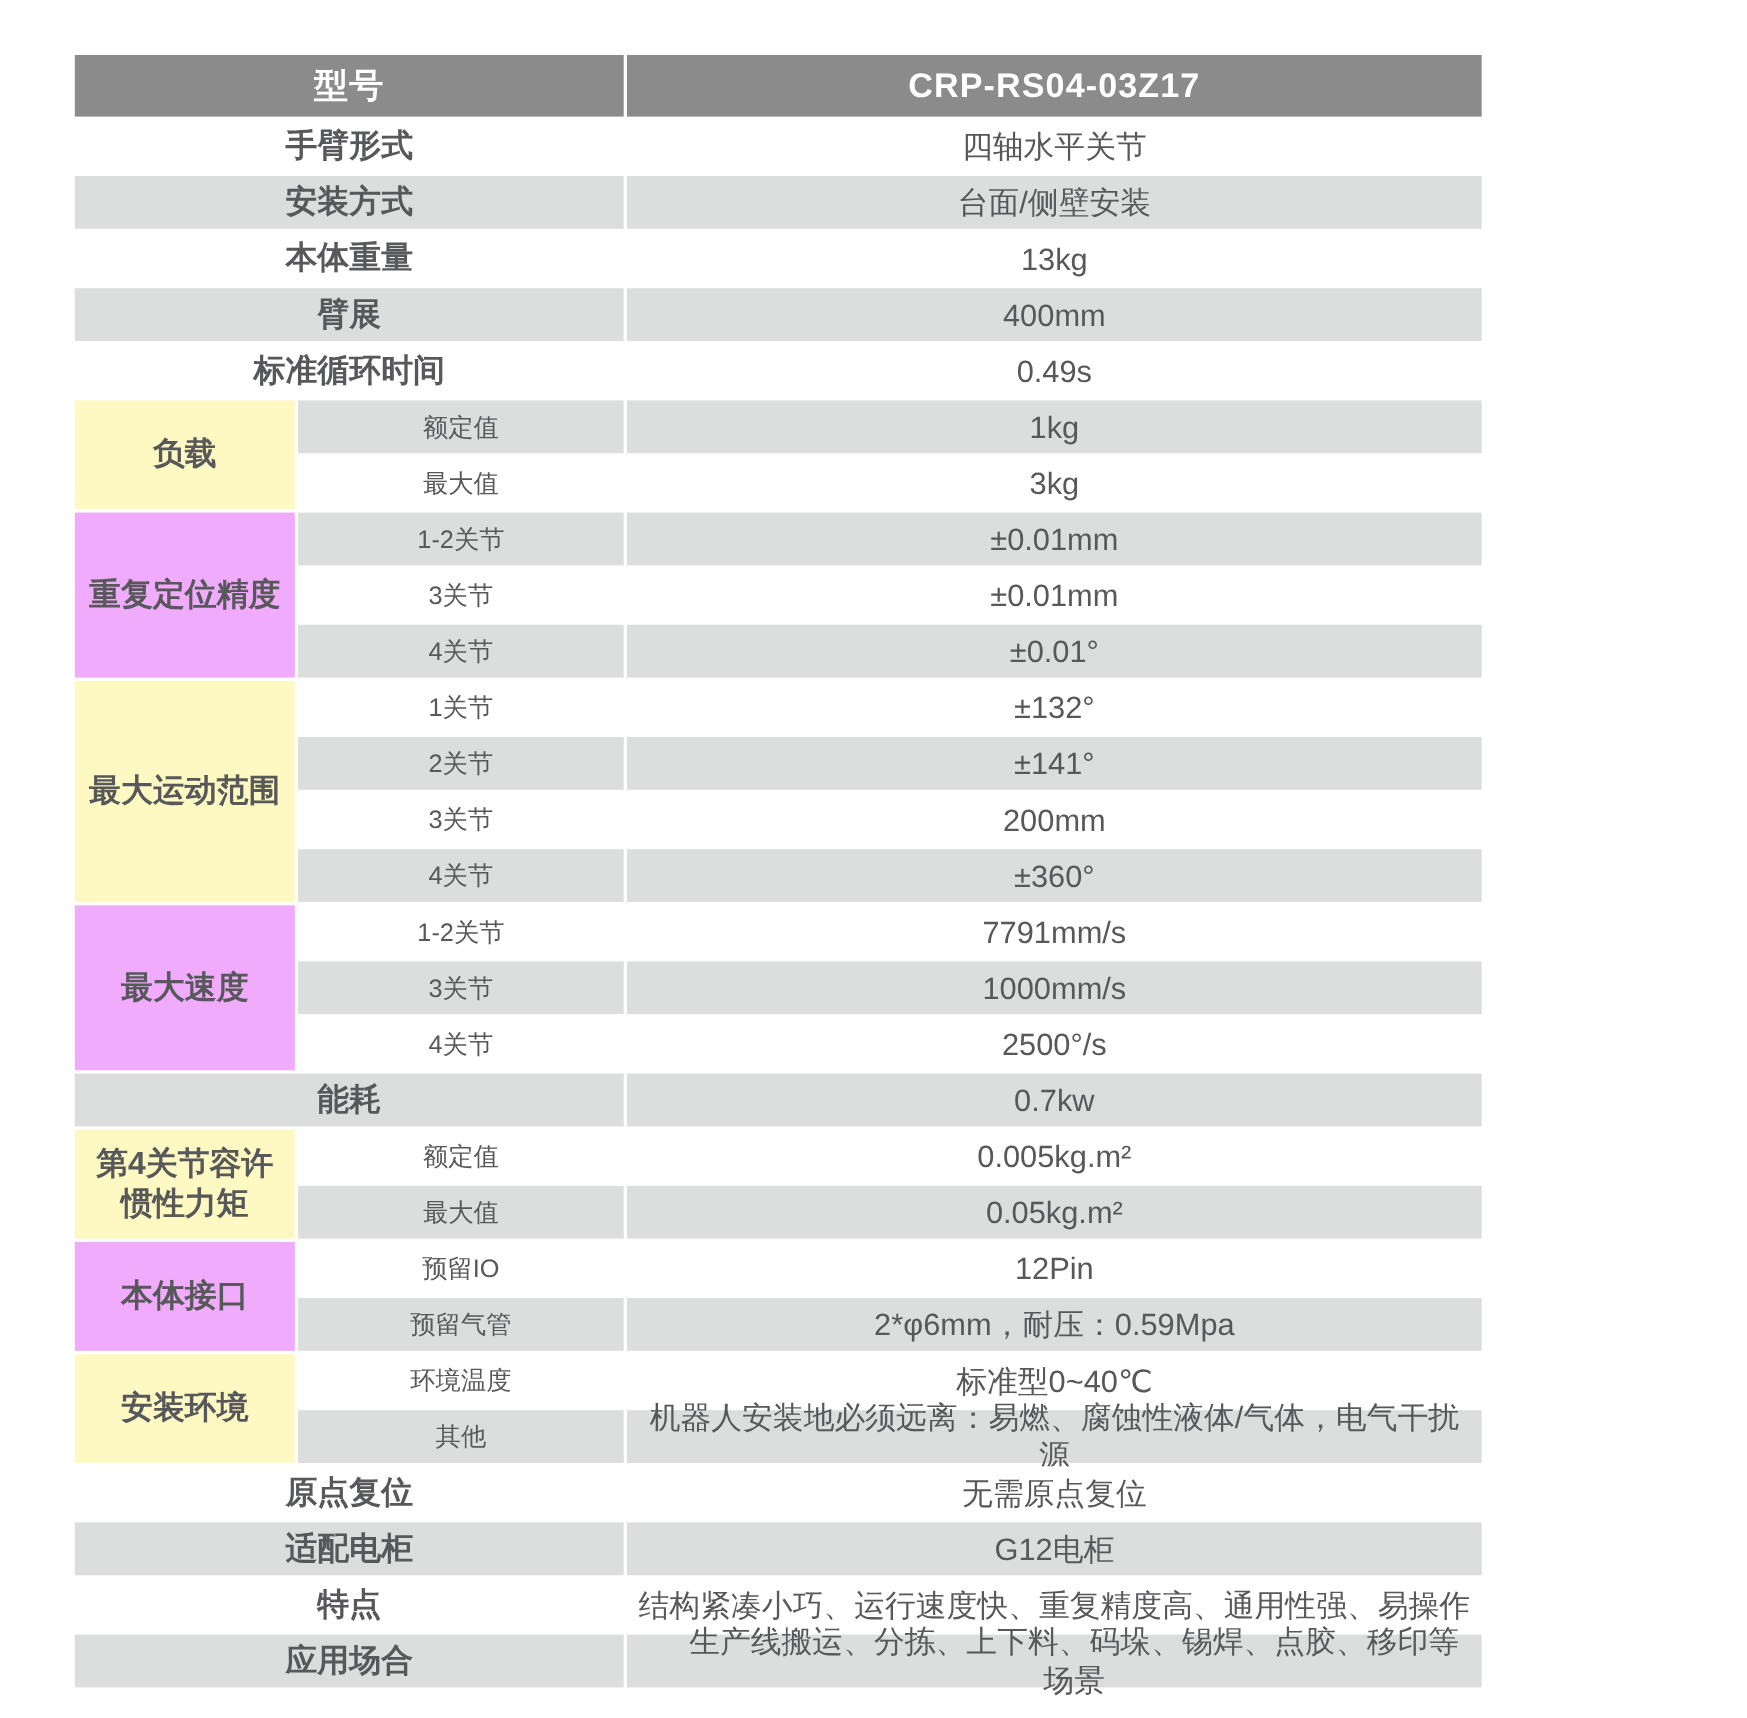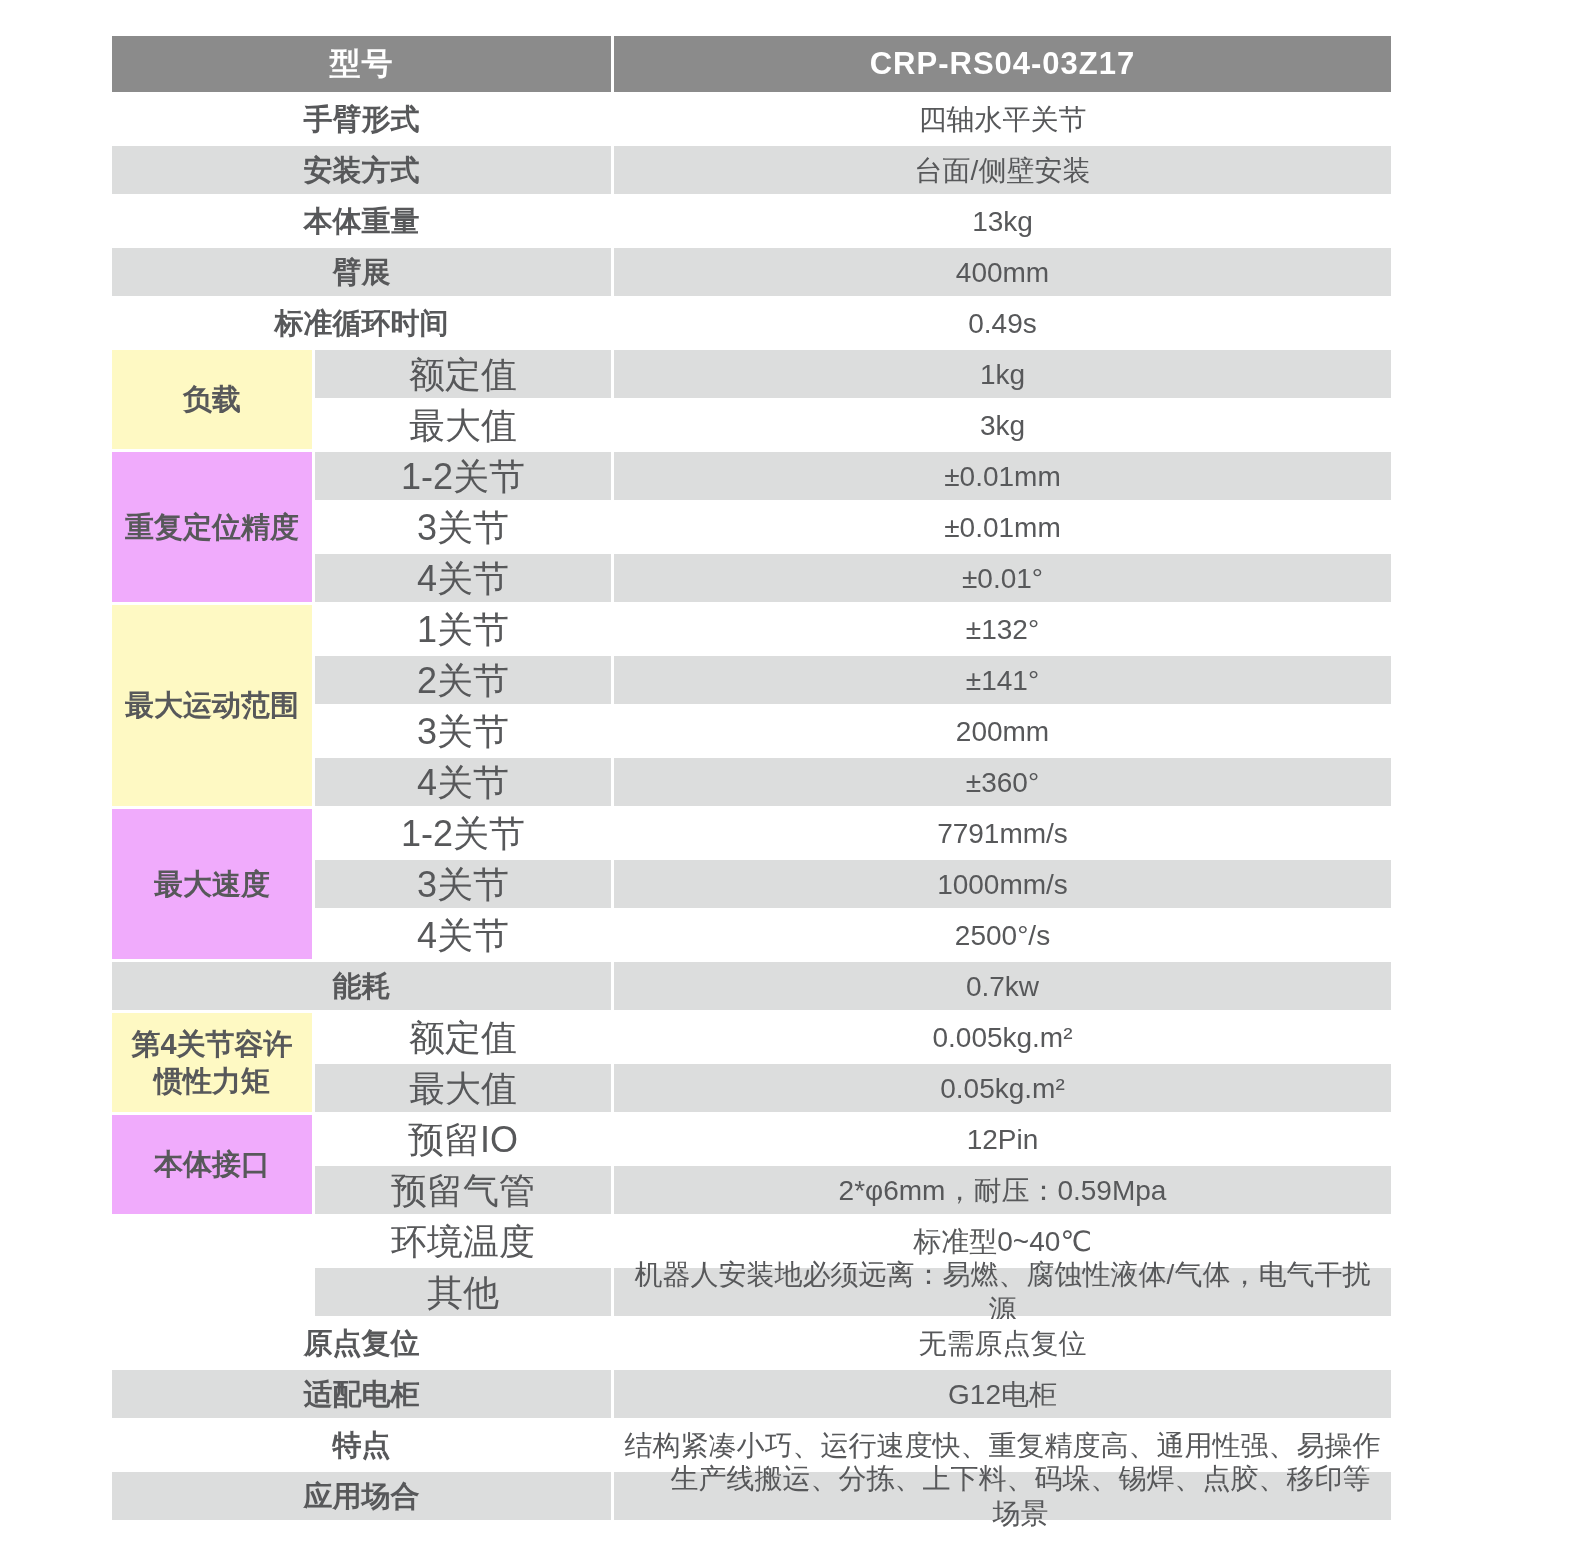--- a/index.html
+++ b/index.html
@@ -6,27 +6,26 @@
     margin: 0;
     padding: 0;
     background: #ffffff;
     width: 1588px;
     height: 1562px;
     font-family: "Liberation Sans", "DejaVu Sans", sans-serif;
   }
   .spec-table {
     position: absolute;
     left: 68px;
-    top: 36px;
+    top: 50px;
     width: 1279px;
     display: grid;
     grid-template-columns: 200px 296px 777px;
     grid-template-rows: 56px repeat(28, 48px);
     gap: 3px;
-    margin-left: 44px;
   }
   .cell {
     display: flex;
     align-items: center;
     justify-content: center;
     text-align: center;
     color: #57585a;
     font-size: 28px;
     line-height: 1.25;
     padding: 0 8px;
@@ -34,21 +33,21 @@
     white-space: pre-line;
   }
   .head {
     background: #8b8b8b;
     color: #ffffff;
     font-weight: bold;
     font-size: 31px;
     letter-spacing: 1px;
   }
   .label     { font-weight: bold; font-size: 29px; }
-  .sub-label { font-weight: normal; font-size: 36px; }
+  .sub-label { font-weight: normal; font-size: 23px; }
   .value     { font-weight: normal; font-size: 28px; }
   .white { background: #ffffff; }
   .gray  { background: #dcdddd; }
   .group { font-weight: bold; font-size: 29px; }
   .group-dark  { background: #fef9c3; }
   .group-light { background: #f0abfc; }
 </style>
 </head>
 <body>
 
@@ -98,20 +97,21 @@
     <div class="cell group group-dark" style="grid-area: 20 / 1 / span 2;">第4关节容许惯性力矩</div>
     <div class="cell white sub-label" style="grid-area: 20 / 2;">额定值</div>
     <div class="cell value white" style="grid-area: 20 / 3;">0.005kg.m²</div>
     <div class="cell gray sub-label" style="grid-area: 21 / 2;">最大值</div>
     <div class="cell value gray" style="grid-area: 21 / 3;">0.05kg.m²</div>
     <div class="cell group group-light" style="grid-area: 22 / 1 / span 2;">本体接口</div>
     <div class="cell white sub-label" style="grid-area: 22 / 2;">预留IO</div>
     <div class="cell value white" style="grid-area: 22 / 3;">12Pin</div>
     <div class="cell gray sub-label" style="grid-area: 23 / 2;">预留气管</div>
     <div class="cell value gray" style="grid-area: 23 / 3;">2*φ6mm，耐压：0.59Mpa</div>
+    <div class="cell group group-dark" style="grid-area: 24 / 1 / span 2;">安装环境</div>
     <div class="cell white sub-label" style="grid-area: 24 / 2;">环境温度</div>
     <div class="cell value white" style="grid-area: 24 / 3;">标准型0~40℃</div>
     <div class="cell gray sub-label" style="grid-area: 25 / 2;">其他</div>
     <div class="cell value gray" style="grid-area: 25 / 3;">机器人安装地必须远离：易燃、腐蚀性液体/气体，电气干扰源</div>
     <div class="cell white label" style="grid-area: 26 / 1 / auto / span 2;">原点复位</div>
     <div class="cell value white" style="grid-area: 26 / 3;">无需原点复位</div>
     <div class="cell gray label" style="grid-area: 27 / 1 / auto / span 2;">适配电柜</div>
     <div class="cell value gray" style="grid-area: 27 / 3;">G12电柜</div>
     <div class="cell white label" style="grid-area: 28 / 1 / auto / span 2;">特点</div>
     <div class="cell value white" style="grid-area: 28 / 3;">结构紧凑小巧、运行速度快、重复精度高、通用性强、易操作</div>

